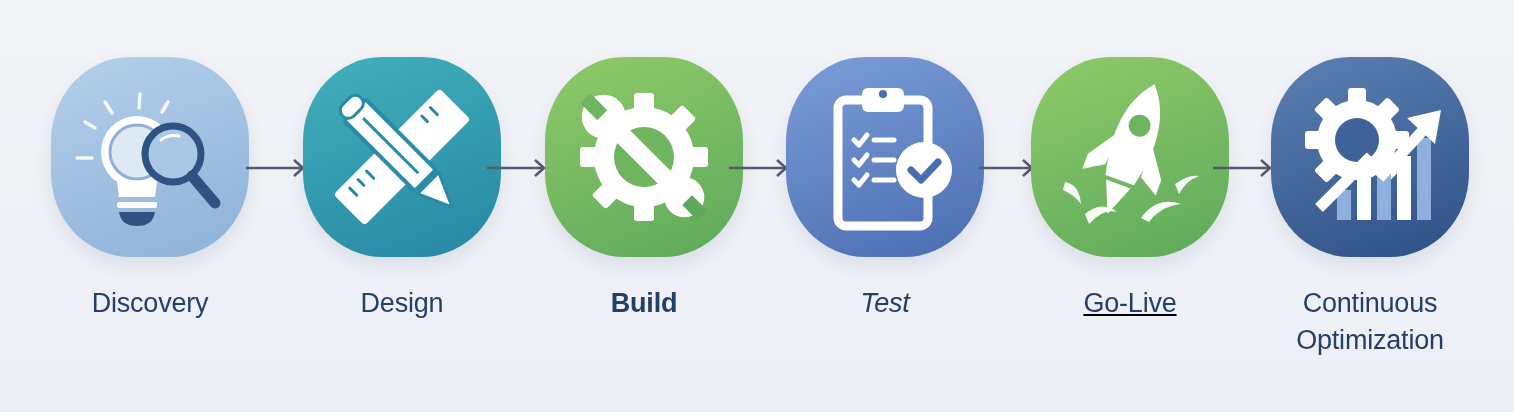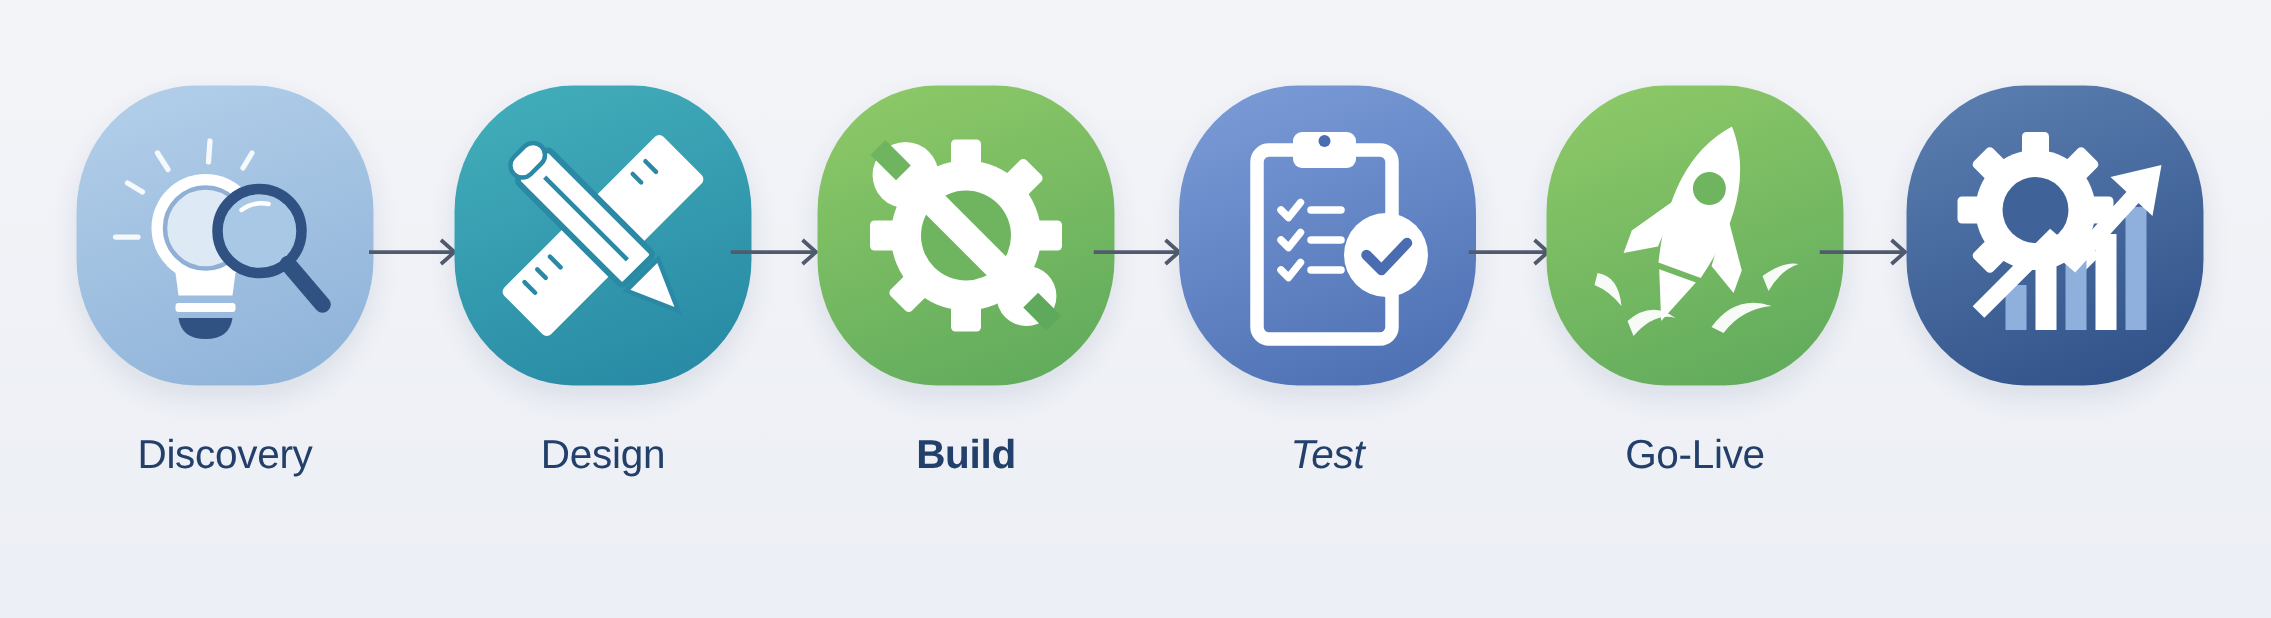--- a/index.html
+++ b/index.html
@@ -168,21 +168,21 @@
     <div class="label">Test</div>
   </div>
 
   <div class="arrow" style="left:979px;">
     <svg width="56" height="20" viewBox="0 0 56 20">
         <line x1="0" y1="10" x2="53" y2="10" stroke="#525b6e" stroke-width="2.5"></line>
         <polyline points="44,2 53,10 44,18" fill="none" stroke="#525b6e" stroke-width="2.5"></polyline>
       </svg>
   </div>
 
-  <div class="step" style="left:1030px;">
+  <div class="step" style="left:1030px;text-decoration:underline;">
     <div class="tile" style="background:linear-gradient(160deg,#8fca68,#5ea95c);">
       <svg viewBox="0 0 170 170">
         <g transform="rotate(20 85 80)" fill="#ffffff">
           <path d="M85 8 C108 34 110 70 100 110 L70 110 C60 70 62 34 85 8 Z"></path>
           <circle cx="85" cy="52" r="11" fill="#6fb560"></circle>
           <path d="M68 64 L46 96 L46 112 L66 100 Z"></path>
           <path d="M102 64 L124 96 L124 112 L104 100 Z"></path>
           <path d="M72 114 L98 114 L85 146 Z"></path>
         </g>
         <g fill="#ffffff" opacity="0.95">
@@ -223,16 +223,18 @@
         <rect x="72" y="104" width="14" height="44" fill="#ffffff"></rect>
         <rect x="92" y="96" width="14" height="52" fill="#8fb0dc"></rect>
         <rect x="112" y="84" width="14" height="64" fill="#ffffff"></rect>
         <rect x="132" y="66" width="14" height="82" fill="#8fb0dc"></rect>
 
         <polyline points="34,136 82,88 98,102 140,56" fill="none" stroke="#ffffff" stroke-width="11" stroke-linejoin="miter"></polyline>
         <polygon points="122,46 156,38 150,72" fill="#ffffff"></polygon>
       </svg>
     </div>
     <div class="label">
+      <div>Continuous</div>
+      <div>Optimization</div>
     </div>
   </div>
 
 </div>
 
 </body></html>

